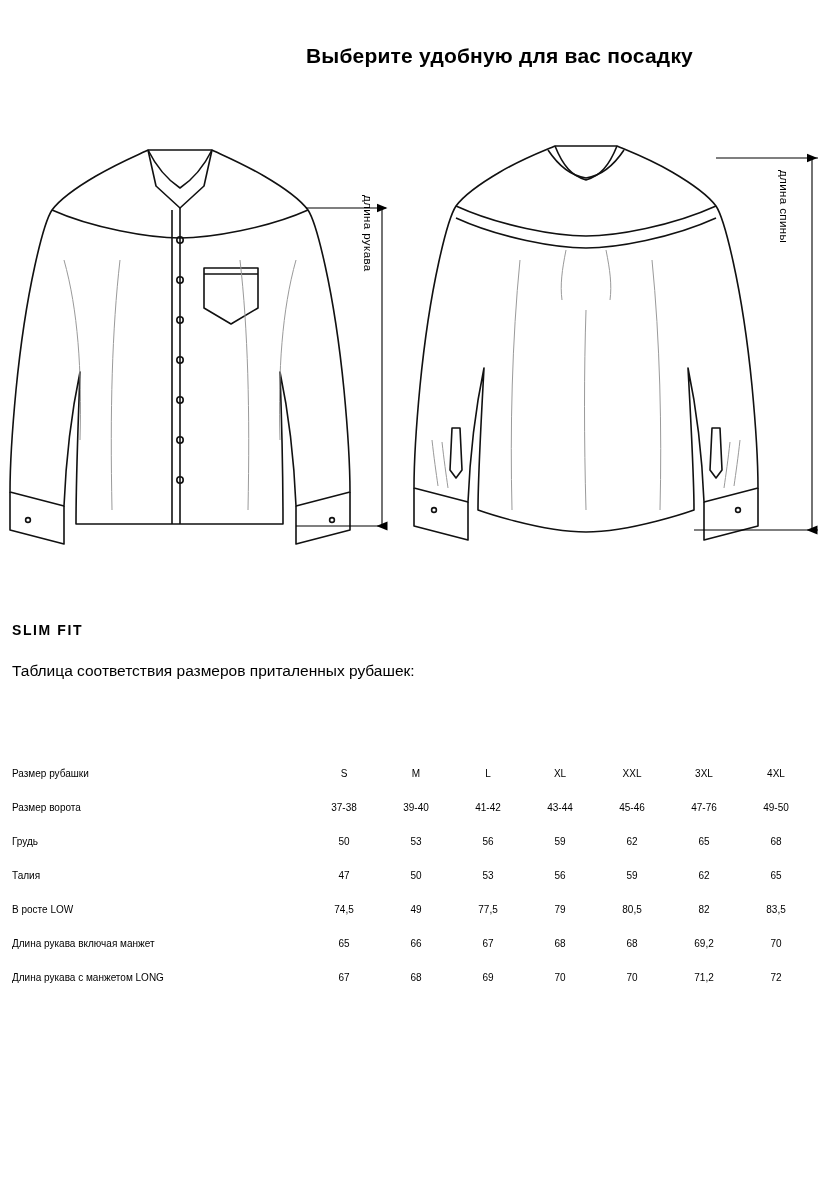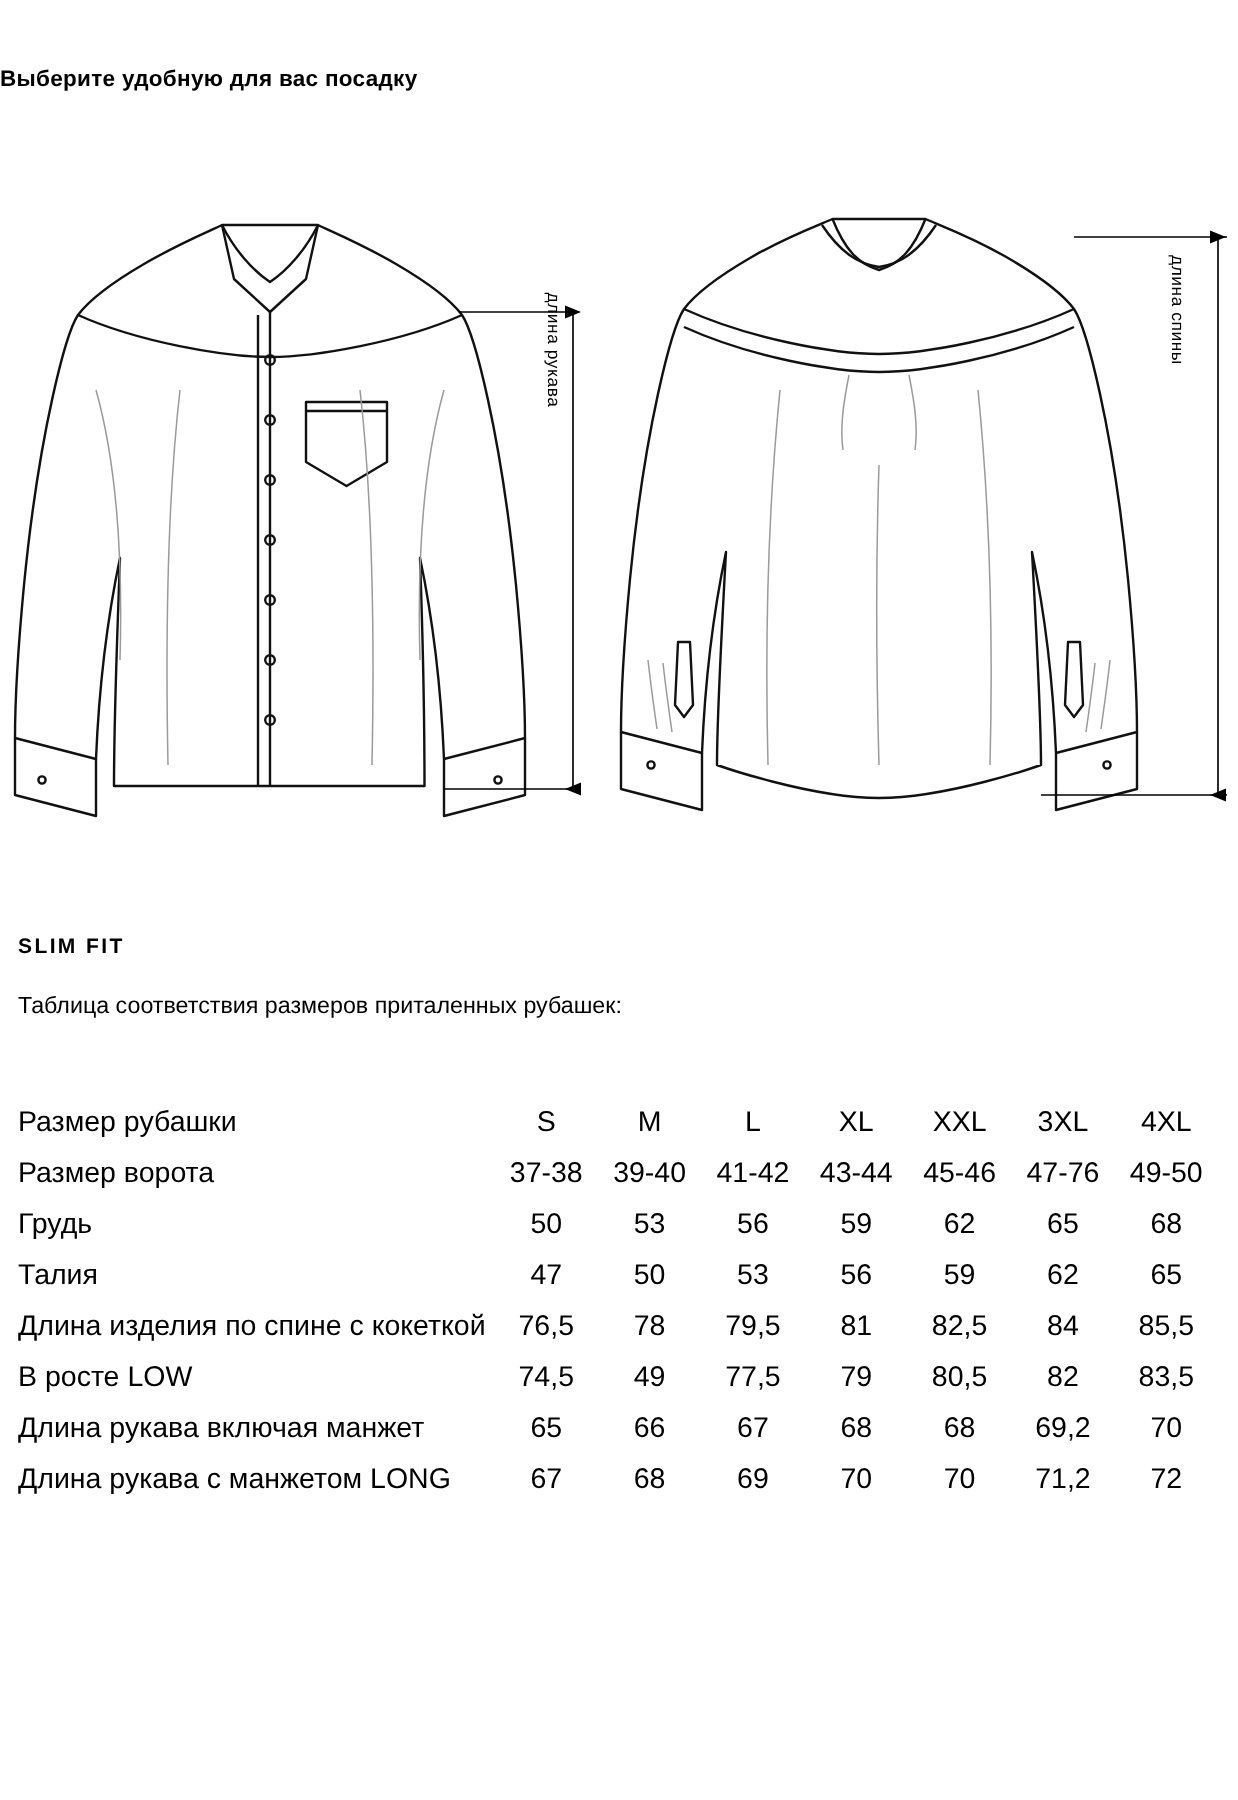--- a/index.html
+++ b/index.html
@@ -18,22 +18,22 @@
   .page {
     position: relative;
     width: 825px;
     height: 1200px;
   }
   .title {
     position: absolute;
     top: 44px;
     left: 0;
     width: 693px;
-    text-align: left;
-    font-size: 15px;
+    text-align: right;
+    font-size: 21px;
     font-weight: bold;
     letter-spacing: 0.2px;
   }
   .illustration {
     position: absolute;
     top: 110px;
     left: 0;
     width: 825px;
     height: 470px;
   }
@@ -64,25 +64,25 @@
     letter-spacing: 1.6px;
   }
   .fit-desc {
     position: absolute;
     top: 662px;
     left: 12px;
     font-size: 15.5px;
   }
   table.size-table {
     position: absolute;
-    top: 732px;
+    top: 756px;
     left: 12px;
     width: 800px;
     border-collapse: collapse;
-    font-size: 19px;
+    font-size: 10px;
   }
   table.size-table td, table.size-table th {
     padding: 0;
     height: 34px;
     vertical-align: middle;
     font-weight: normal;
     text-align: center;
     white-space: nowrap;
   }
   table.size-table th.rowhead, table.size-table td.rowhead {
@@ -263,30 +263,20 @@
           <td class="rowhead">Талия</td>
           <td>47</td>
           <td>50</td>
           <td>53</td>
           <td>56</td>
           <td>59</td>
           <td>62</td>
           <td>65</td>
         </tr>
         <tr>
-          <td class="rowhead">Длина изделия по спине с кокеткой</td>
-          <td>76,5</td>
-          <td>78</td>
-          <td>79,5</td>
-          <td>81</td>
-          <td>82,5</td>
-          <td>84</td>
-          <td>85,5</td>
-        </tr>
-        <tr>
           <td class="rowhead">В росте LOW</td>
           <td>74,5</td>
           <td>49</td>
           <td>77,5</td>
           <td>79</td>
           <td>80,5</td>
           <td>82</td>
           <td>83,5</td>
         </tr>
         <tr>

